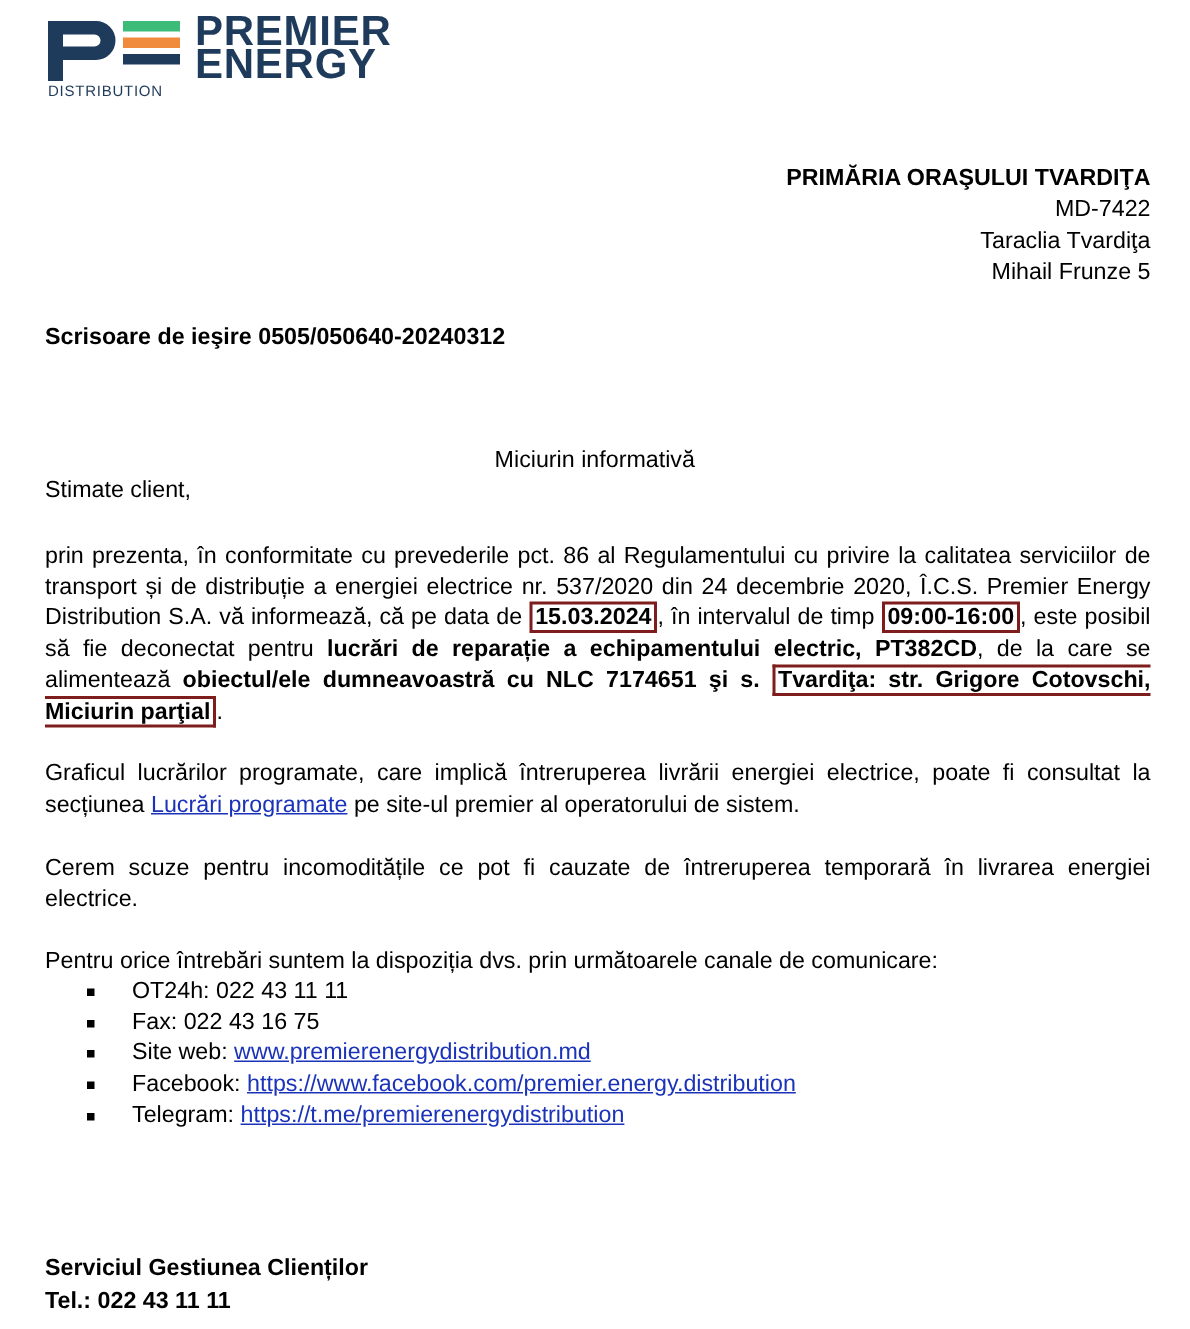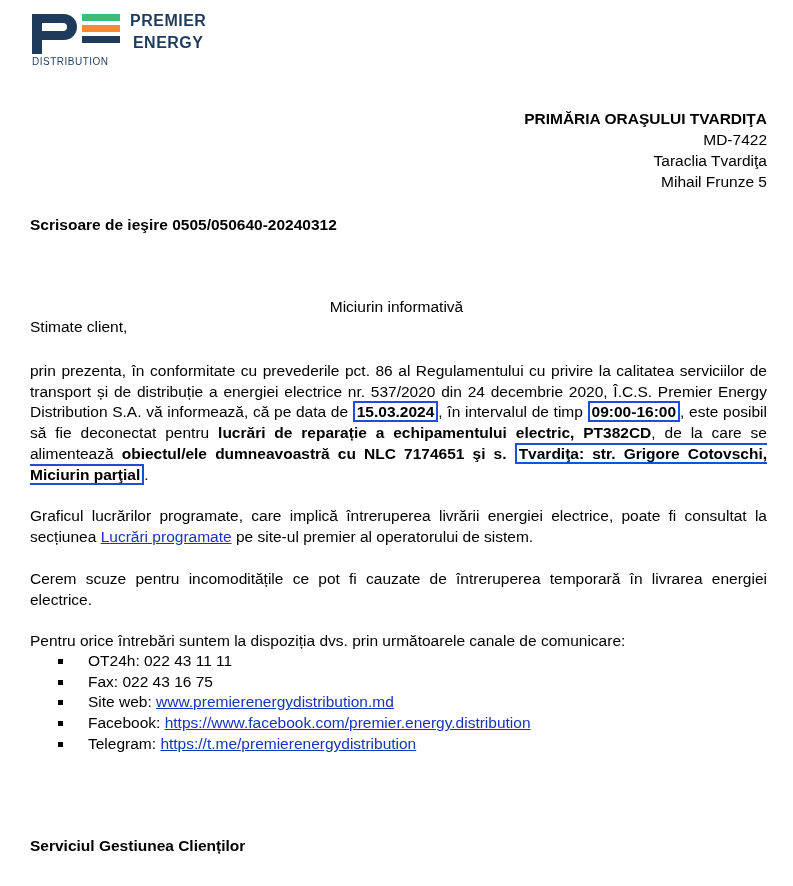--- a/index.html
+++ b/index.html
@@ -4,34 +4,34 @@
 <style>
   html, body { margin:0; padding:0; background:#ffffff; }
   body { width:793px; height:886px; position:relative; overflow:hidden;
          font-family:"Liberation Sans", sans-serif; color:#000; font-size:15.5px; }
   .abs { position:absolute; }
   .logo { left:30px; top:12px; width:240px; height:56px; }
   .logo-p { position:absolute; left:2px; top:2px; }
   .logo-bars { position:absolute; left:52px; top:2px; width:38px; }
   .bar { height:7px; margin-bottom:4px; }
   .logo-text { position:absolute; left:100px; top:-2px; font-weight:bold; color:#1f3b5c;
-               font-size:16px; line-height:22px; letter-spacing:0.5px;text-align:center; }
+               font-size:28px; line-height:22px; letter-spacing:0.5px; }
   .logo-dist { position:absolute; left:2px; top:44px; font-weight:normal; color:#1f3b5c;
                font-size:10px; letter-spacing:0.5px; }
   .addr { right:26px; top:108px; text-align:right; line-height:21px; }
   .addr .name { font-weight:bold;margin-left:32px; }
   .ref { left:30px; top:216px; font-weight:bold; }
   .title { left:0; width:793px; top:298px; text-align:center; }
   .greet { left:30px; top:318px; }
   .para { left:30px; width:737px; text-align:justify; line-height:20.7px; }
   .p1 { top:361px; }
   .p2 { top:506px; }
   .p3 { top:569px; }
   .p4 { top:631px; }
-  .box { border:2px solid #1d4ed8; padding:0 2px; }
+  .box { border:2px solid #7f1d1d; padding:0 2px; }
   a.lnk { color:#1a33b8; text-decoration:underline; }
   ul.contacts { list-style:none; margin:0; padding:0; position:absolute; left:56px; top:651px; line-height:20.7px; }
   ul.contacts li { position:relative; padding-left:32px; }
   ul.contacts li::before { content:""; position:absolute; left:2px; top:8px; width:5px; height:5px; background:#000; }
   .sig { left:30px; top:835px; font-weight:bold; line-height:22px; }
   b { font-weight:bold; }
 </style>
 </head>
 <body>
 
@@ -72,13 +72,14 @@
 <ul class="contacts">
   <li><span>OT24h: </span><span>022 43 11 11</span></li>
   <li><span>Fax: </span><span>022 43 16 75</span></li>
   <li><span>Site web: </span><a class="lnk" href="#">www.premierenergydistribution.md</a></li>
   <li><span>Facebook: </span><a class="lnk" href="#">https://www.facebook.com/premier.energy.distribution</a></li>
   <li><span>Telegram: </span><a class="lnk" href="#">https://t.me/premierenergydistribution</a></li>
 </ul>
 
 <div class="abs sig">
   <div>Serviciul Gestiunea Clienților</div>
+  <div>Tel.: 022 43 11 11</div>
 </div>
 
 </body></html>

